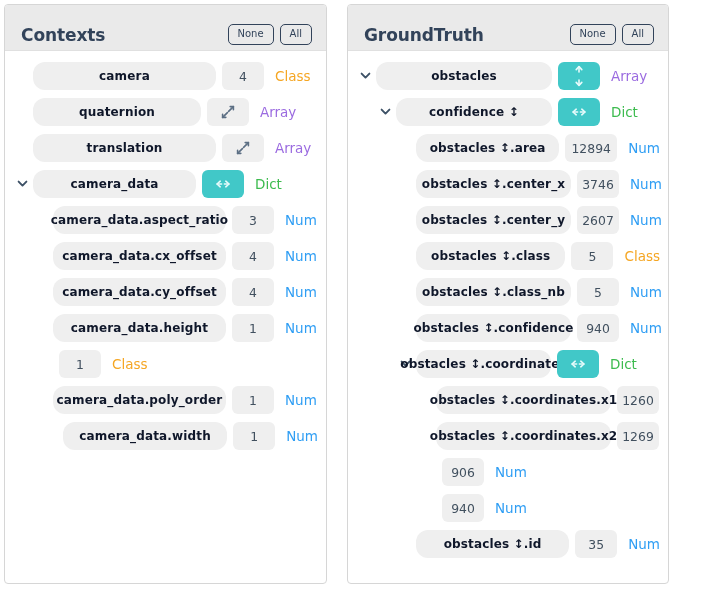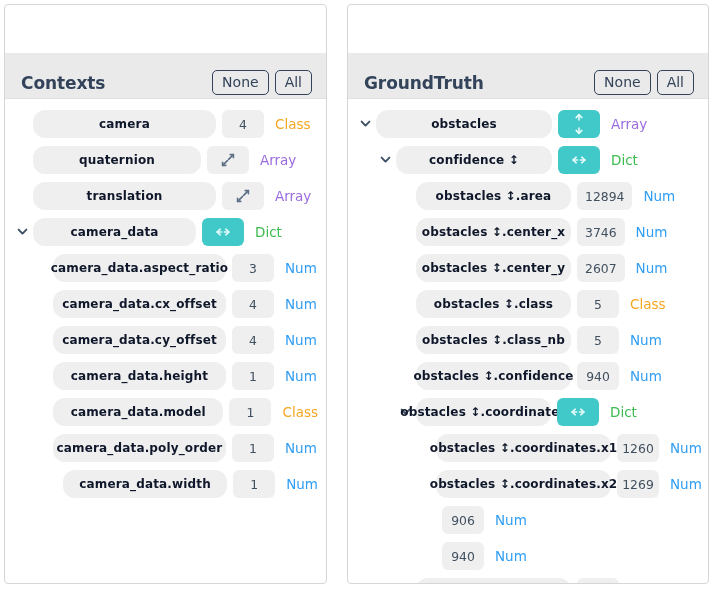--- a/index.html
+++ b/index.html
@@ -28,52 +28,51 @@
     border: 1px solid #d6d6d6;
     border-radius: 4px;
     background: #ffffff;
     box-sizing: border-box;
     height: 580px;
     display: flex;
     flex-direction: column;
     overflow: hidden;
   }
   .panel.left  { width: 323px; }
-  .panel.right { width: 362px; }
+  .panel.right { width: 322px; }
 
   .panel-header {
     background: #eaeaea;
     border-bottom: 1px solid #e0e0e0;
     height: 46px;
     flex: 0 0 46px;
     display: flex;
     align-items: center;
     justify-content: space-between;
     padding: 14px 14px 0 16px;
     box-sizing: border-box;
-    margin-top: 48px;
   }
   .panel-title {
     font-size: 17px;
     font-weight: bold;
     color: #32435a;
     letter-spacing: -0.1px;
     white-space: nowrap;
   }
   .header-buttons {
     display: flex;
     gap: 6px;
   }
   .hbtn {
     border: 1.4px solid #32435a;
     border-radius: 5px;
     background: transparent;
     color: #32435a;
     font-family: "DejaVu Sans", "Liberation Sans", sans-serif;
-    font-size: 14px;
+    font-size: 10px;
     padding: 4px 9px 5px 9px;
     line-height: 1;
     cursor: pointer;
   }
 
   .panel-body {
     flex: 1 1 auto;
     padding: 7px 0 6px 0;
     overflow: hidden;
   }
@@ -245,21 +244,20 @@
         <div class="row">
           <div class="indent" style="width: 20px;"></div>
           <div class="chev blank"></div>
           <div class="name-pill" style="width: 173px;">camera_data.height</div>
           <div class="value-pill">1</div>
           <div class="type-label t-Num">Num</div>
         </div>
         <div class="row">
           <div class="indent" style="width: 20px;"></div>
           <div class="chev blank"></div>
-          <div class="name-pill" style="width: 173px;">camera_data.model</div>
           <div class="value-pill">1</div>
           <div class="type-label t-Class">Class</div>
         </div>
         <div class="row">
           <div class="indent" style="width: 20px;"></div>
           <div class="chev blank"></div>
           <div class="name-pill" style="width: 173px;">camera_data.poly_order</div>
           <div class="value-pill">1</div>
           <div class="type-label t-Num">Num</div>
         </div>

